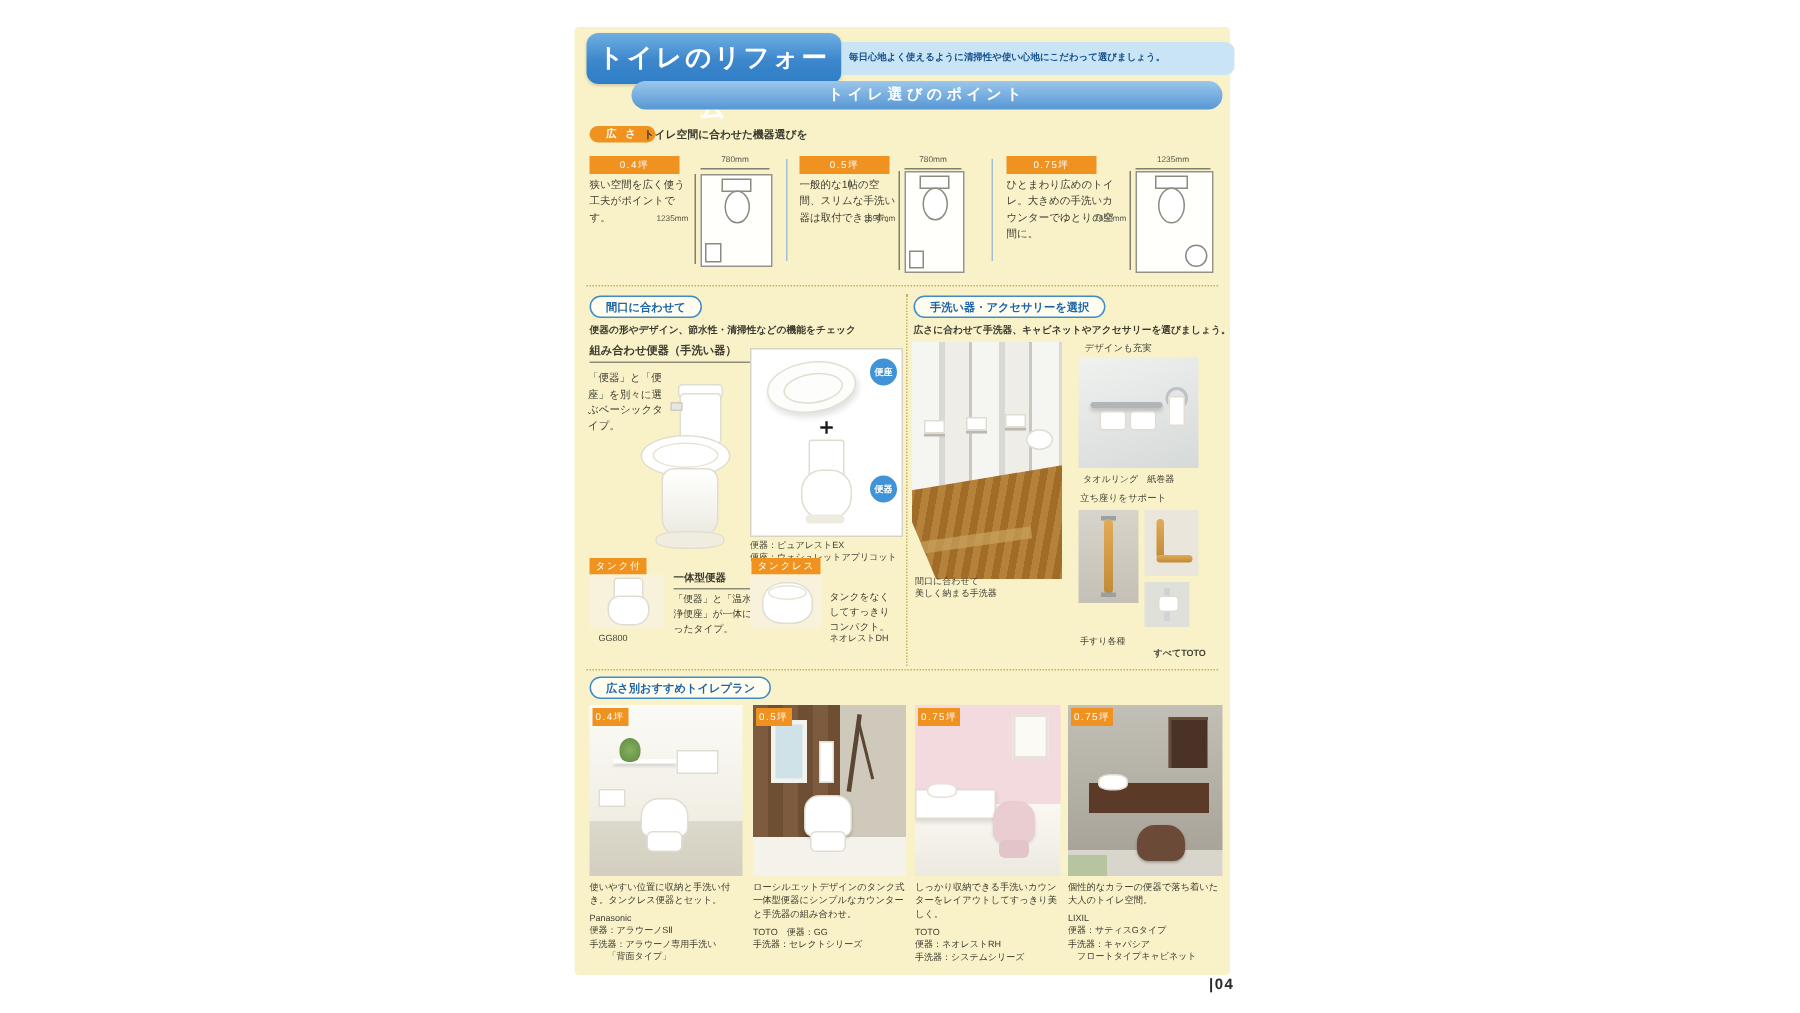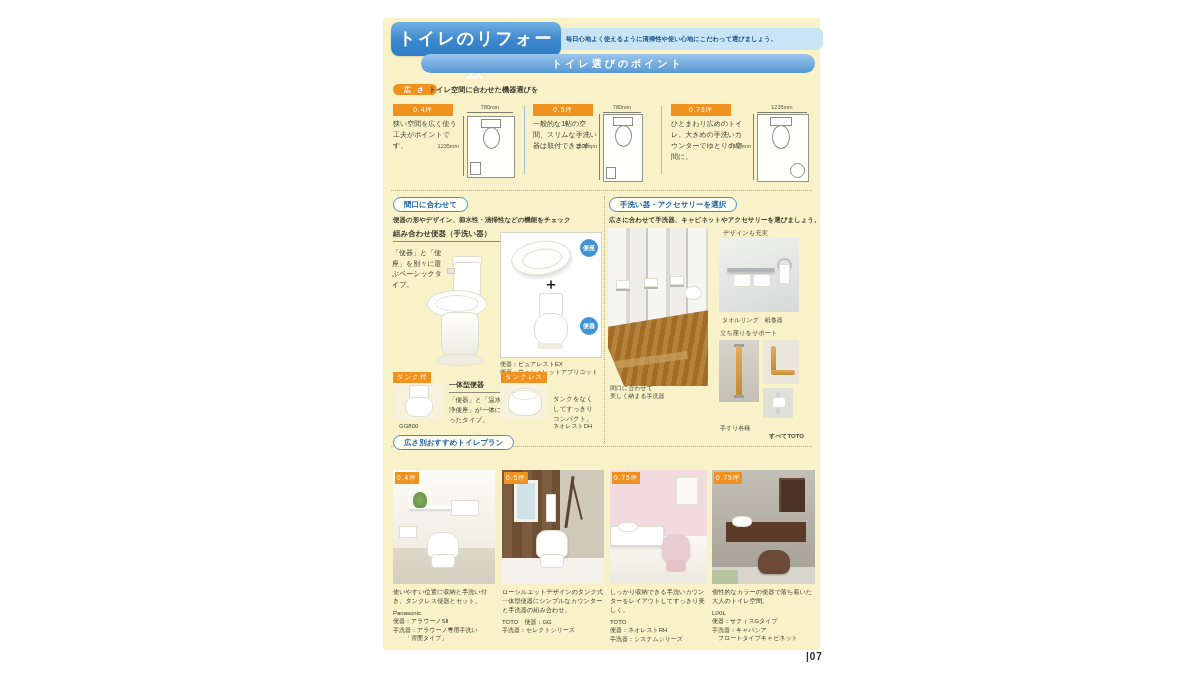--- a/index.html
+++ b/index.html
@@ -210,21 +210,21 @@
   </div>
   <div class="abs photo" style="left:380px;top:370px;width:30px;height:30px;background:#e0e0da;">
     <div class="abs" style="left:13px;top:4px;width:4px;height:22px;background:#cfd3d5;"></div>
     <div class="abs white" style="left:9px;top:9px;width:12px;height:9px;border-radius:3px;"></div>
   </div>
   <div class="abs tinytxt" style="left:337px;top:406px;">手すり各種</div>
   <div class="abs tinytxt" style="left:386px;top:414px;font-weight:bold;">すべてTOTO</div>
 
   <div class="abs doth" style="left:8px;top:428px;width:421px;"></div>
 
-  <div class="abs bluelabel" style="left:10px;top:417px;">広さ別おすすめトイレプラン</div>
+  <div class="abs bluelabel" style="left:10px;top:433px;">広さ別おすすめトイレプラン</div>
 
   <div class="abs photo" style="left:10px;top:452px;width:102px;height:114px;background:linear-gradient(180deg,#fbfbf7 0%,#f0ede3 68%,#dcd8ca 68%,#d2cec0 100%);">
     <div class="abs" style="left:16px;top:36px;width:42px;height:3px;background:#fff;box-shadow:0 2px 2px rgba(0,0,0,.12);"></div>
     <div class="abs" style="left:20px;top:22px;width:14px;height:16px;background:radial-gradient(circle,#86b060,#5e8a3e);border-radius:50% 50% 40% 40%;"></div>
     <div class="abs white" style="left:58px;top:30px;width:26px;height:14px;"></div>
     <div class="abs white" style="left:34px;top:62px;width:30px;height:24px;border-radius:12px 12px 6px 6px;"></div>
     <div class="abs white" style="left:38px;top:84px;width:22px;height:12px;border-radius:4px;"></div>
     <div class="abs white" style="left:6px;top:56px;width:16px;height:10px;"></div>
     <div class="caption-tag otag">0.4坪</div>
   </div>
@@ -283,13 +283,13 @@
   <div class="abs" style="left:329px;top:570px;width:103px;">
     <div class="plan-caption">個性的なカラーの便器で落ち着いた大人のトイレ空間。</div>
     <div class="maker-line" style="margin-top:3px;">LIXIL</div>
     <div class="maker-line">便器：サティスGタイプ</div>
     <div class="maker-line">手洗器：キャパシア</div>
     <div class="maker-line">　フロートタイプキャビネット</div>
   </div>
 
 </div>
 
-<div class="abs footer-num" style="left:806px;top:651px;">|07</div>
+<div class="abs footer-num" style="left:806px;top:651px;">|04</div>
 
 </body></html>

